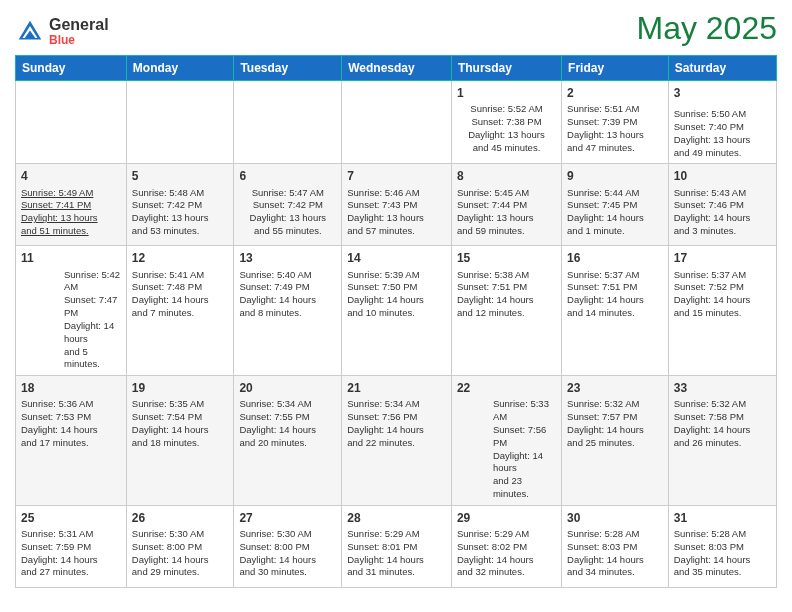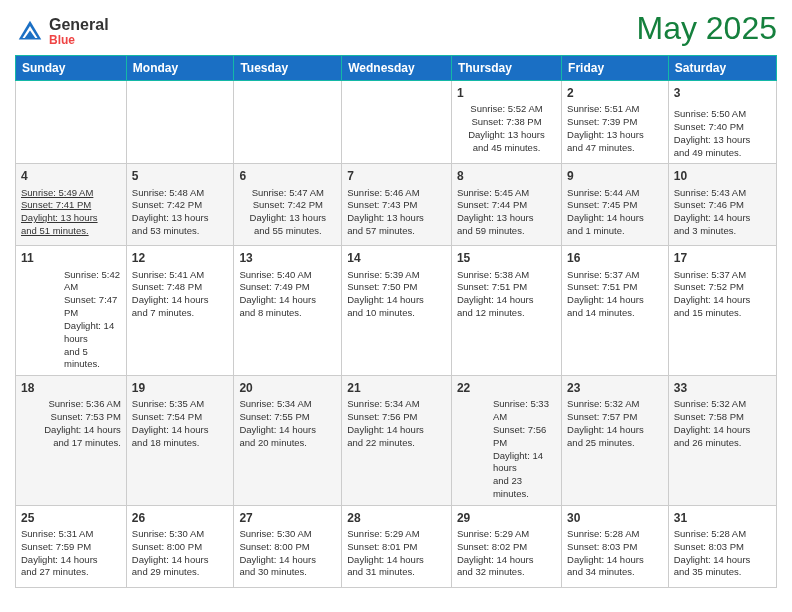--- a/index.html
+++ b/index.html
@@ -253,21 +253,21 @@
             <span class="day-num">17</span>
             <div style="white-space: pre-line;">Sunrise: 5:37 AM
 Sunset: 7:52 PM
 Daylight: 14 hours
 and 15 minutes.</div>
           </td>
         </tr>
         <tr>
           <td>
             <span class="day-num">18</span>
-            <div style="white-space: pre-line; text-align: right;">Sunrise: 5:36 AM
+            <div style="white-space: pre-line;">Sunrise: 5:36 AM
 Sunset: 7:53 PM
 Daylight: 14 hours
 and 17 minutes.</div>
           </td>
           <td>
             <span class="day-num">19</span>
             <div style="white-space: pre-line;">Sunrise: 5:35 AM
 Sunset: 7:54 PM
 Daylight: 14 hours
 and 18 minutes.</div>

